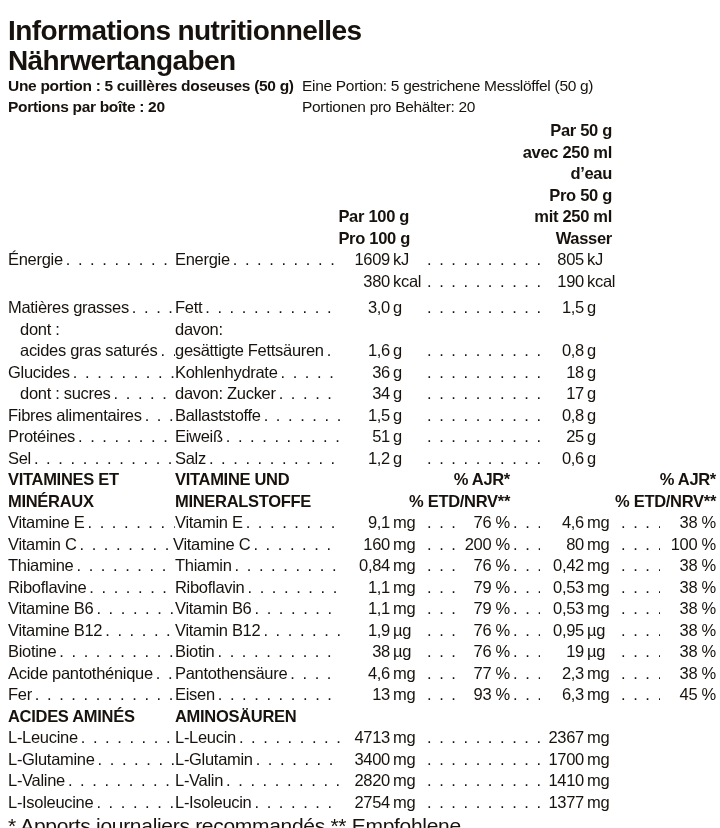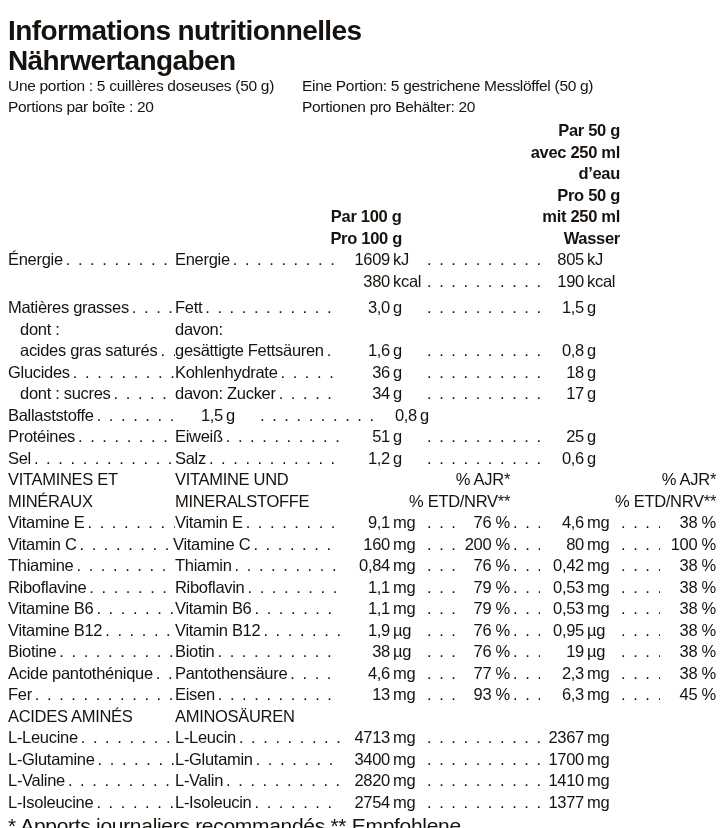--- a/index.html
+++ b/index.html
@@ -8,31 +8,31 @@
     width:720px; height:828px; overflow:hidden;
     background:#ffffff; color:#17120d;
     font-family:"Liberation Sans", sans-serif;
     letter-spacing:-0.3px;
   }
   .sheet { position:relative; width:720px; height:828px; padding:16px 4px 0 8px; }
 
   .title-line { font-size:28px; font-weight:bold; line-height:30px; letter-spacing:-0.6px; }
 
   .serving-row { display:flex; font-size:15.5px; line-height:20.5px; }
-  .serving-fr { width:294px; flex:none; }
+  .serving-fr { width:294px; flex:none;font-weight:bold; }
 
   .hdrblock { position:relative; height:129px; margin-top:3px;
               font-weight:bold; font-size:16.5px; line-height:21.5px; }
-  .h50  { position:absolute; top:0; right:96px; text-align:right; }
-  .h100 { position:absolute; bottom:0; right:314px; text-align:center; }
+  .h50  { position:absolute; top:0; right:104px; text-align:right; }
+  .h100 { position:absolute; bottom:0; right:306px; text-align:left; }
 
   .tbl { font-size:16.5px; }
   .row { display:flex; align-items:baseline; height:21.5px; line-height:21.5px; white-space:nowrap; }
   .row.gap { margin-top:5px; }
-  .row.b { font-weight:normal; }
+  .row.b { font-weight:bold; }
   .row > span { flex:none; }
 
   .cell { display:flex; overflow:hidden; align-items:center; }
   .c-fr { width:167px; }
   .c-de { width:165px; }
   .lbl { flex:none; }
   .ind .lbl { padding-left:12px; }
 
   .n1 { width:50px; text-align:right; }
   .u1 { width:34px; padding-left:3px; overflow:hidden; }
@@ -184,20 +184,24 @@
           <span class="lead"></span>
         </span>
         <span class="n1">34</span>
         <span class="u1">g</span>
         <span class="lead w-ldm"></span>
         <span class="n2">17</span>
         <span class="u2">g</span>
         <span class="w-spr"></span>
       </div>
       <div class="row">
+        <span class="cell c-fr">
+          <span class="lbl">Fibres alimentaires</span>
+          <span class="lead"></span>
+        </span>
         <span class="cell c-de">
           <span class="lbl">Ballaststoffe</span>
           <span class="lead"></span>
         </span>
         <span class="n1">1,5</span>
         <span class="u1">g</span>
         <span class="lead w-ldm"></span>
         <span class="n2">0,8</span>
         <span class="u2">g</span>
         <span class="w-spr"></span>

